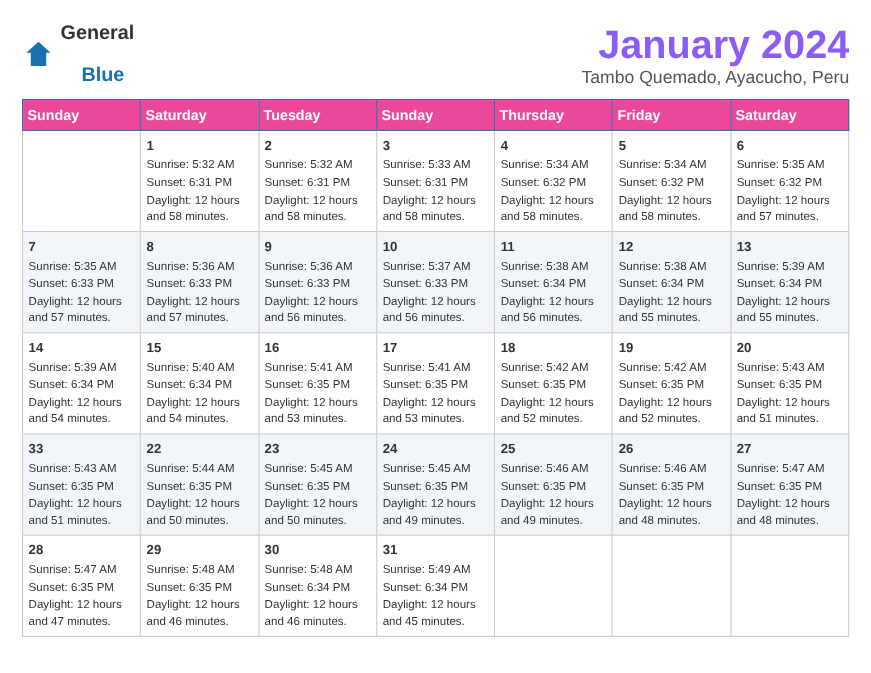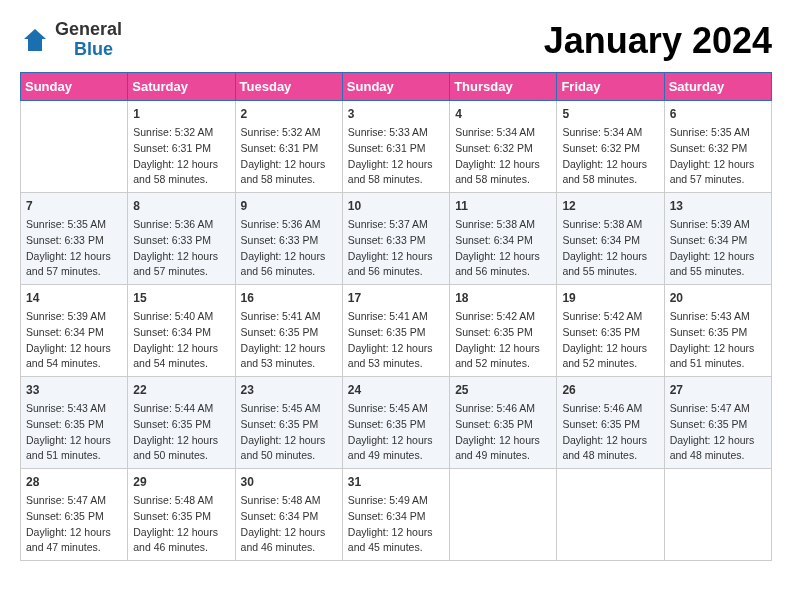--- a/index.html
+++ b/index.html
@@ -19,35 +19,36 @@
     .logo {
       display: flex;
       align-items: center;
     }
     .logo-text {
       display: flex;
       flex-direction: column;
       font-size: 18px;
       font-weight: bold;
       line-height: 1.1;
+      gap: 19px;
     }
     .logo-general { color: #333; }
     .logo-blue { color: #1a6faf; margin-left: 19px; }
     .logo-icon {
       width: 30px;
       height: 30px;
       margin-right: 5px;
     }
     .title-block {
       text-align: right;
     }
     .month-title {
       font-size: 36px;
       font-weight: bold;
-      color: #000000;
+      color: #8b5cf6;
     }
     .location {
       font-size: 16px;
       color: #555;
     }
     table {
       width: 100%;
       border-collapse: collapse;
       font-size: 11px;
     }
@@ -93,20 +94,21 @@
     <svg class="logo-icon" viewBox="0 0 30 30">
       <polygon points="15,4 26,14 22,14 22,26 8,26 8,14 4,14" fill="#1a6faf"></polygon>
     </svg>
     <div class="logo-text">
       <span class="logo-general">General</span>
       <span class="logo-blue">Blue</span>
     </div>
   </div>
   <div class="title-block">
     <div class="month-title">January 2024</div>
+    <div class="location">Tambo Quemado, Ayacucho, Peru</div>
   </div>
 </div>
 
 <table>
   <thead>
     <tr>
 
     <th>Sunday</th>
         <th>Saturday</th>
         <th>Tuesday</th>

